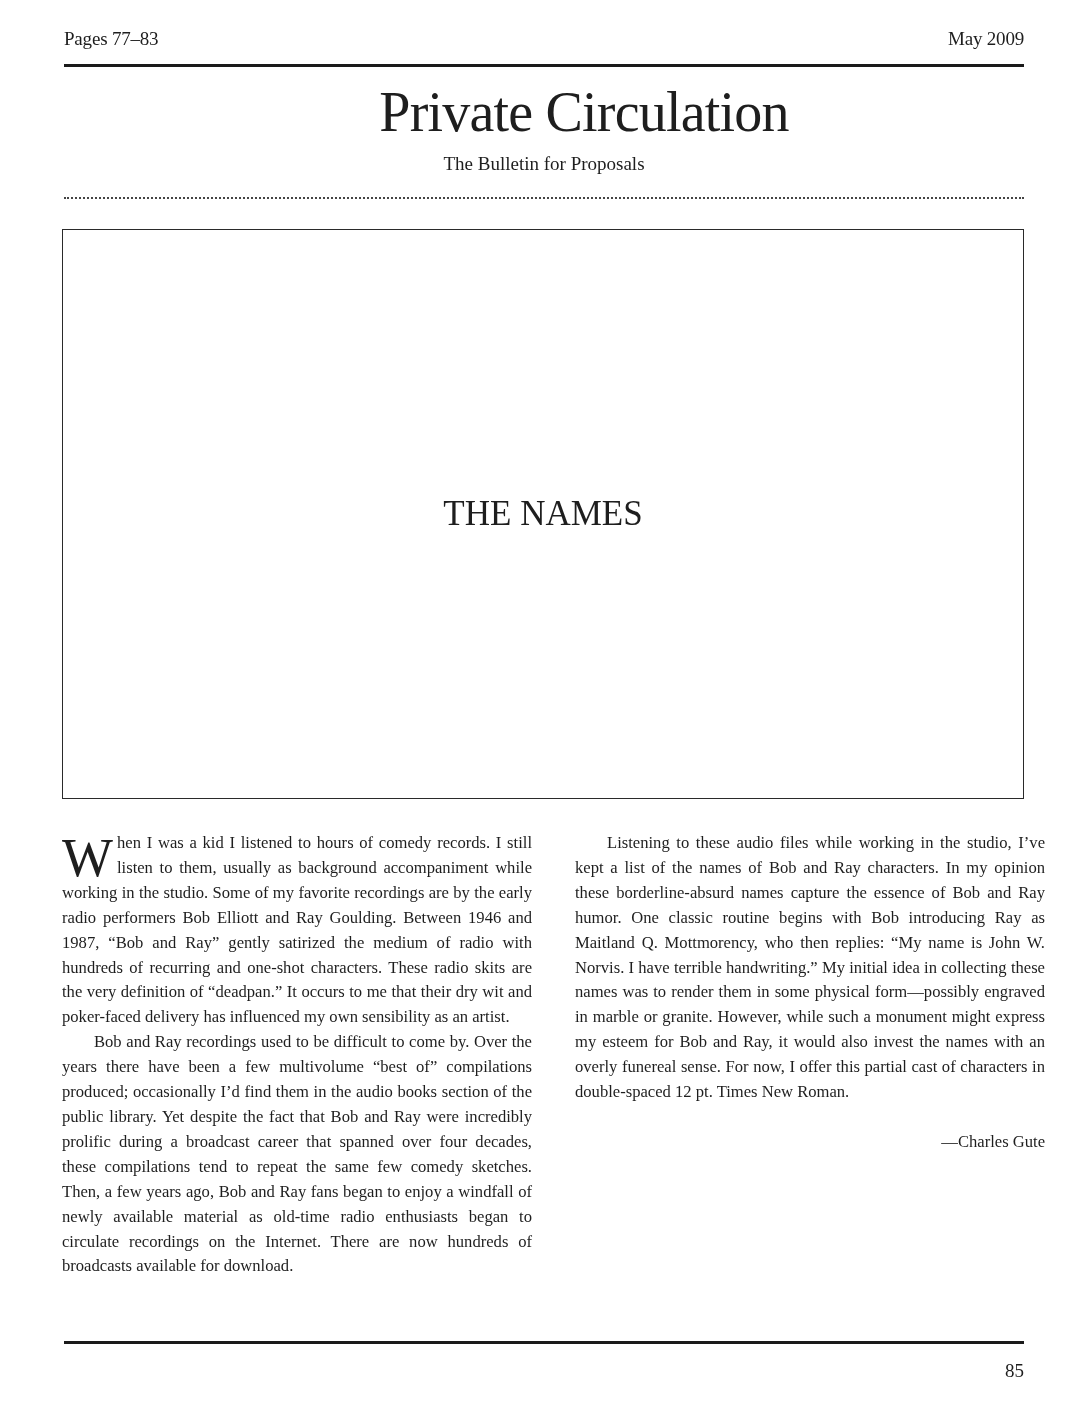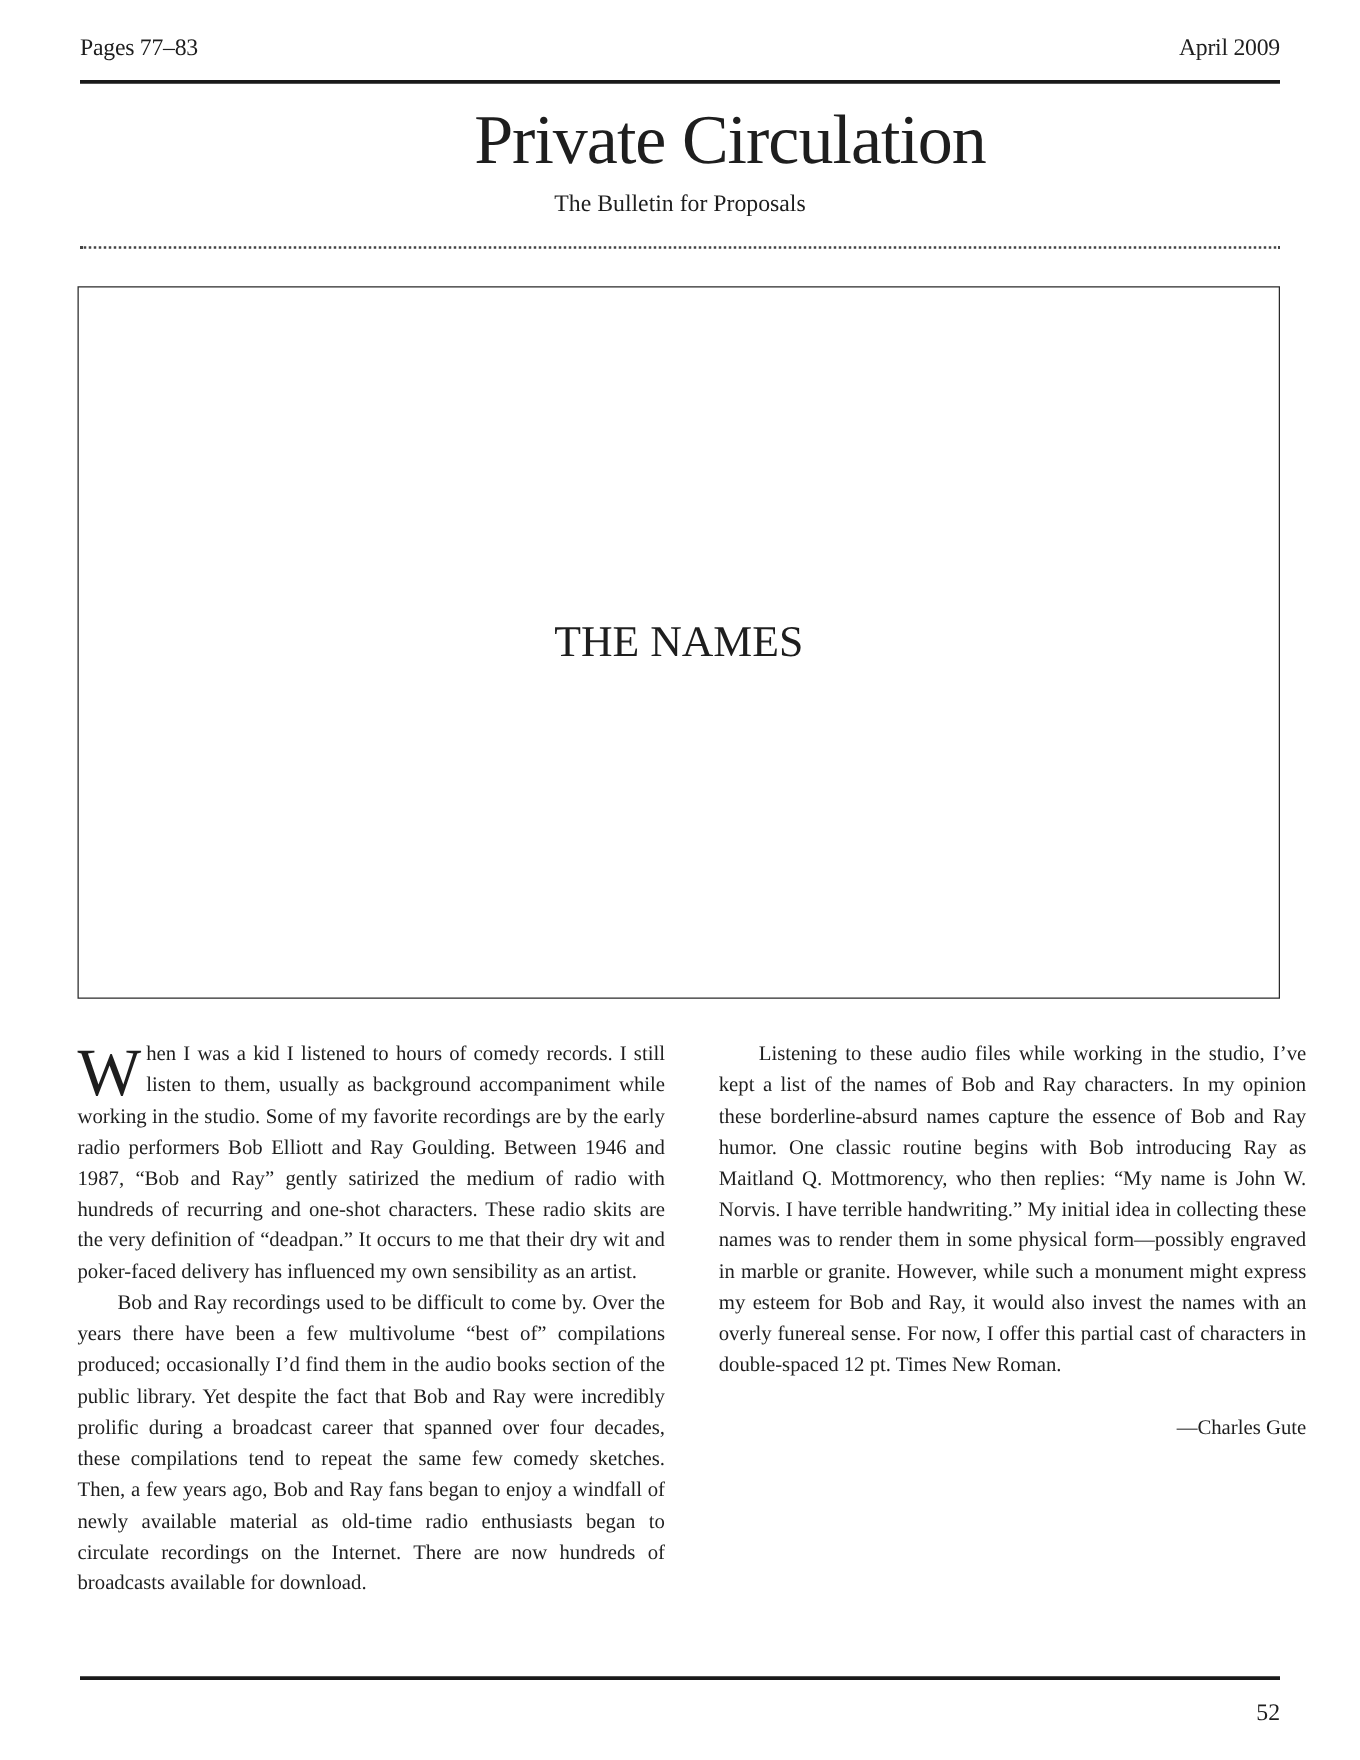--- a/index.html
+++ b/index.html
@@ -25,21 +25,21 @@
   .indent { text-indent: 32px; }
   .dropcap { float: left; font-size: 54px; line-height: 42px; margin: 6px 4px 0 0; padding: 0; }
   .sig { text-align: right; margin-top: 25px !important; }
   .rule-bottom { left: 64px; top: 1341px; width: 960px; height: 3px; background: #1a1a1a; }
   .pagenum { right: 64px; top: 1360px; font-size: 19px; }
 </style>
 </head>
 <body>
 
 <div class="abs hdr hdr-left">Pages 77–83</div>
-<div class="abs hdr hdr-right">April 2009</div>
+<div class="abs hdr hdr-right">May 2009</div>
 <div class="abs rule-top"></div>
 
 <div class="abs title">Private Circulation</div>
 <div class="abs subtitle">The Bulletin for Proposals</div>
 <div class="abs rule-dotted"></div>
 
 <div class="abs box">
   <div class="abs box-title">THE NAMES</div>
 </div>
 
@@ -47,13 +47,13 @@
   <p><span class="dropcap">W</span><span>hen I was a kid I listened to hours of comedy records. I still listen to them, usually as background accompaniment while working in the studio. Some of my favorite recordings are by the early radio performers Bob Elliott and Ray Goulding. Between 1946 and 1987, “Bob and Ray” gently satirized the medium of radio with hundreds of recurring and one-shot characters. These radio skits are the very definition of “deadpan.” It occurs to me that their dry wit and poker-faced delivery has influenced my own sensibility as an artist.</span></p>
   <p class="indent">Bob and Ray recordings used to be difficult to come by. Over the years there have been a few multivolume “best of” compilations produced; occasionally I’d find them in the audio books section of the public library. Yet despite the fact that Bob and Ray were in­credibly prolific during a broadcast career that spanned over four decades, these compilations tend to repeat the same few comedy sketches. Then, a few years ago, Bob and Ray fans began to enjoy a windfall of newly available material as old-time radio enthusi­asts began to circulate recordings on the Internet. There are now hundreds of broadcasts available for download.</p>
 </div>
 
 <div class="abs col col-right">
   <p class="indent">Listening to these audio files while working in the studio, I’ve kept a list of the names of Bob and Ray characters. In my opinion these borderline-absurd names capture the essence of Bob and Ray humor. One classic routine begins with Bob introducing Ray as Maitland Q. Mottmorency, who then replies: “My name is John W. Norvis. I have terrible handwriting.” My initial idea in collecting these names was to render them in some physical form—possibly engraved in marble or granite. However, while such a monument might express my esteem for Bob and Ray, it would also invest the names with an overly funereal sense. For now, I offer this partial cast of characters in double-spaced 12 pt. Times New Roman.</p>
   <p class="sig">—Charles Gute</p>
 </div>
 
 <div class="abs rule-bottom"></div>
-<div class="abs pagenum">52</div>
+<div class="abs pagenum">85</div>
 
 </body></html>

